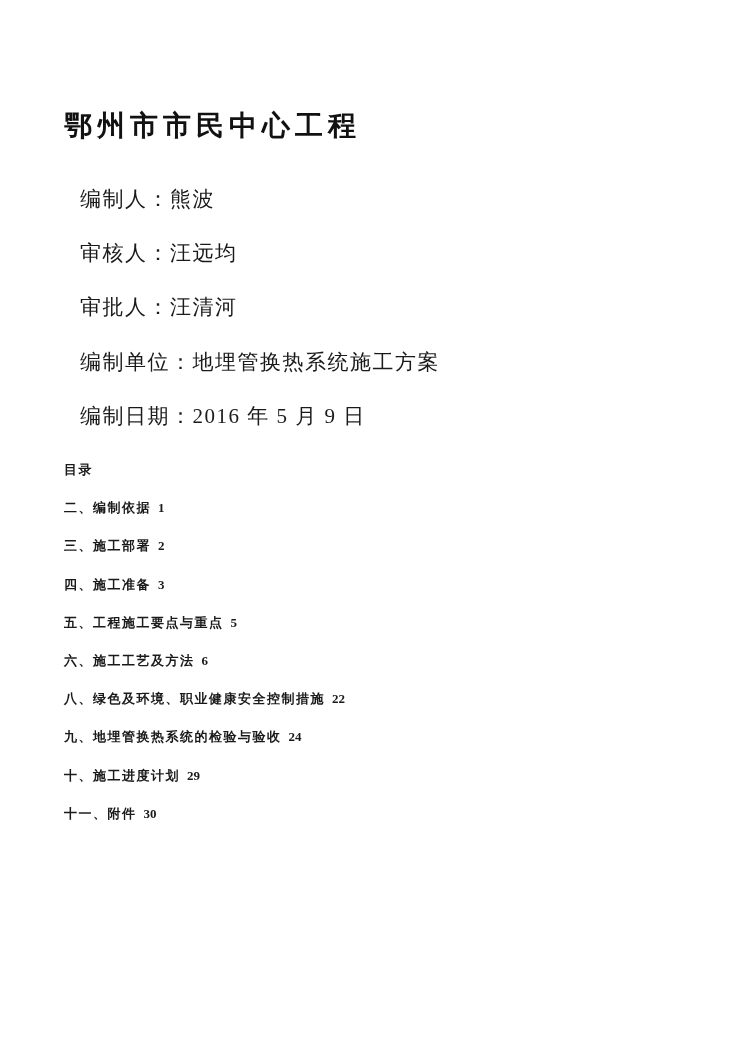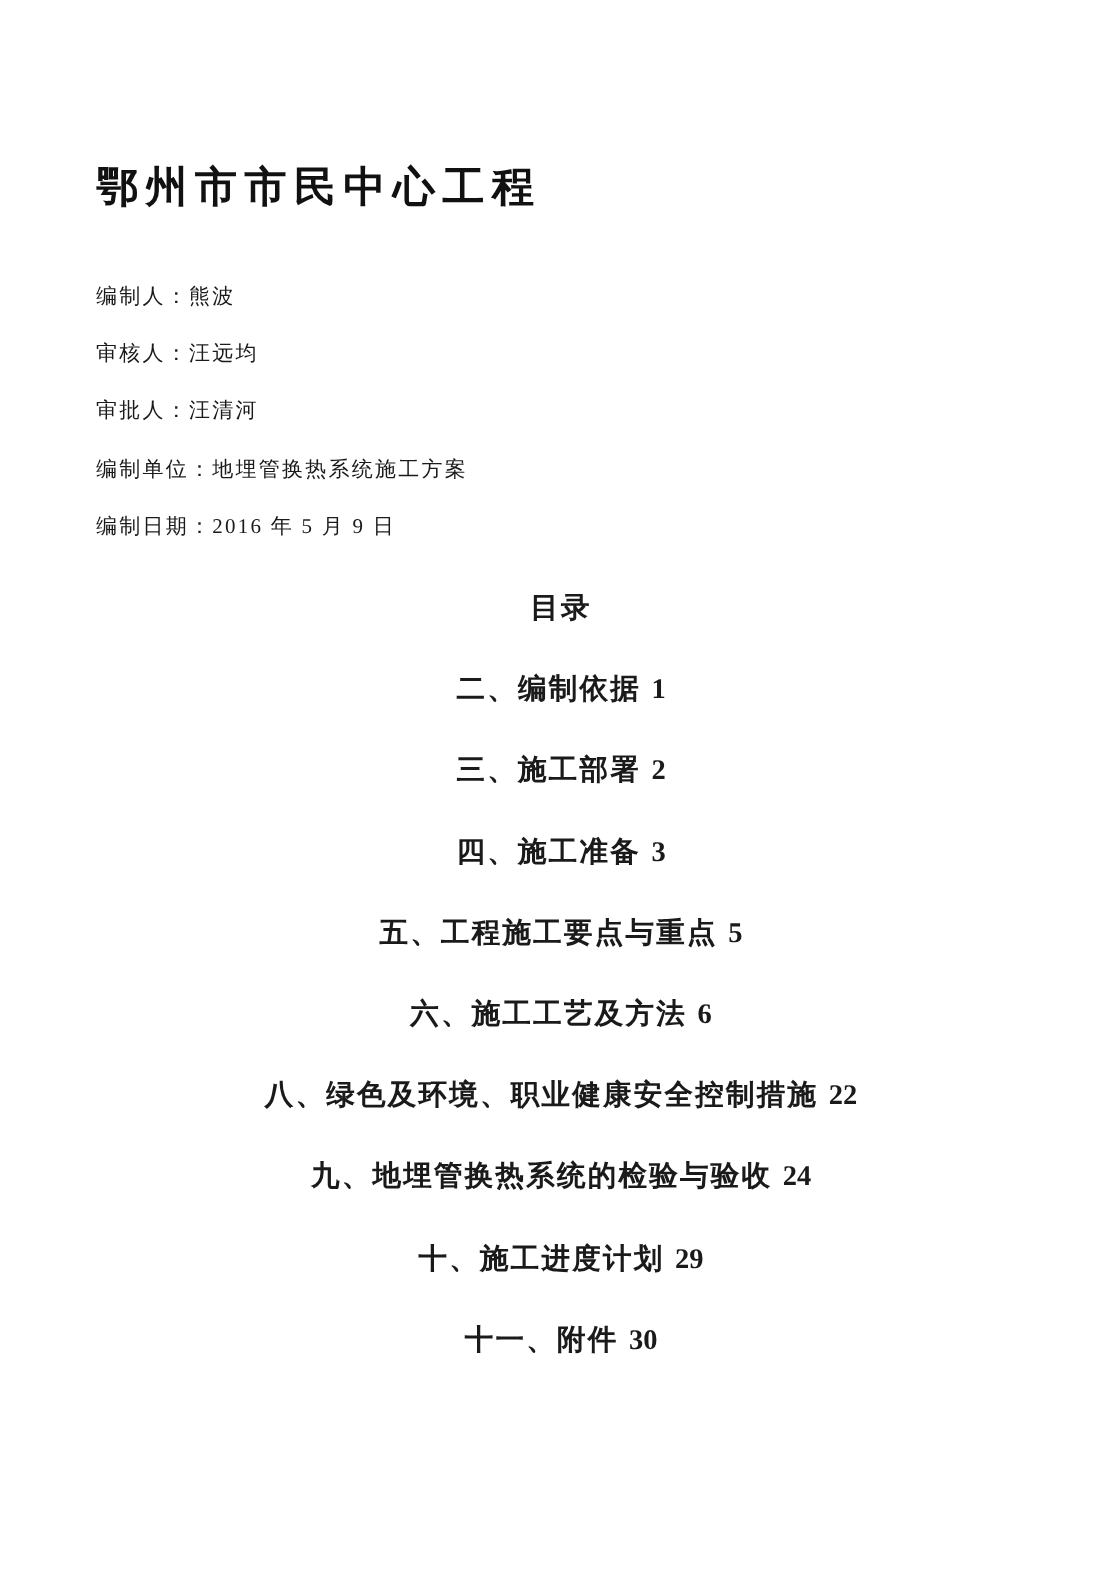--- a/index.html
+++ b/index.html
@@ -31,35 +31,34 @@
     white-space: nowrap;
   }
   .title.second {
     margin-top: 28px;
     letter-spacing: 1.5px;
   }
   .meta {
     margin-top: 36px;
   }
   .meta p {
-    margin: 0;
-    font-size: 14px;
+    margin: 16px;
+    font-size: 21px;
     line-height: 38.2px;
     font-weight: 400;
     letter-spacing: 1.5px;
     white-space: nowrap;
   }
   .toc p {
-    margin: 16px;
-    font-size: 19px;
+    margin: 0;
+    font-size: 13px;
     line-height: 38.2px;
     font-weight: 700;
     letter-spacing: 1.5px;
     white-space: nowrap;
-    text-align: center;
   }
   .toc .pg {
     margin-left: 7px;
     letter-spacing: 0;
     font-weight: 700;
   }
 </style>
 </head>
 <body>
 

